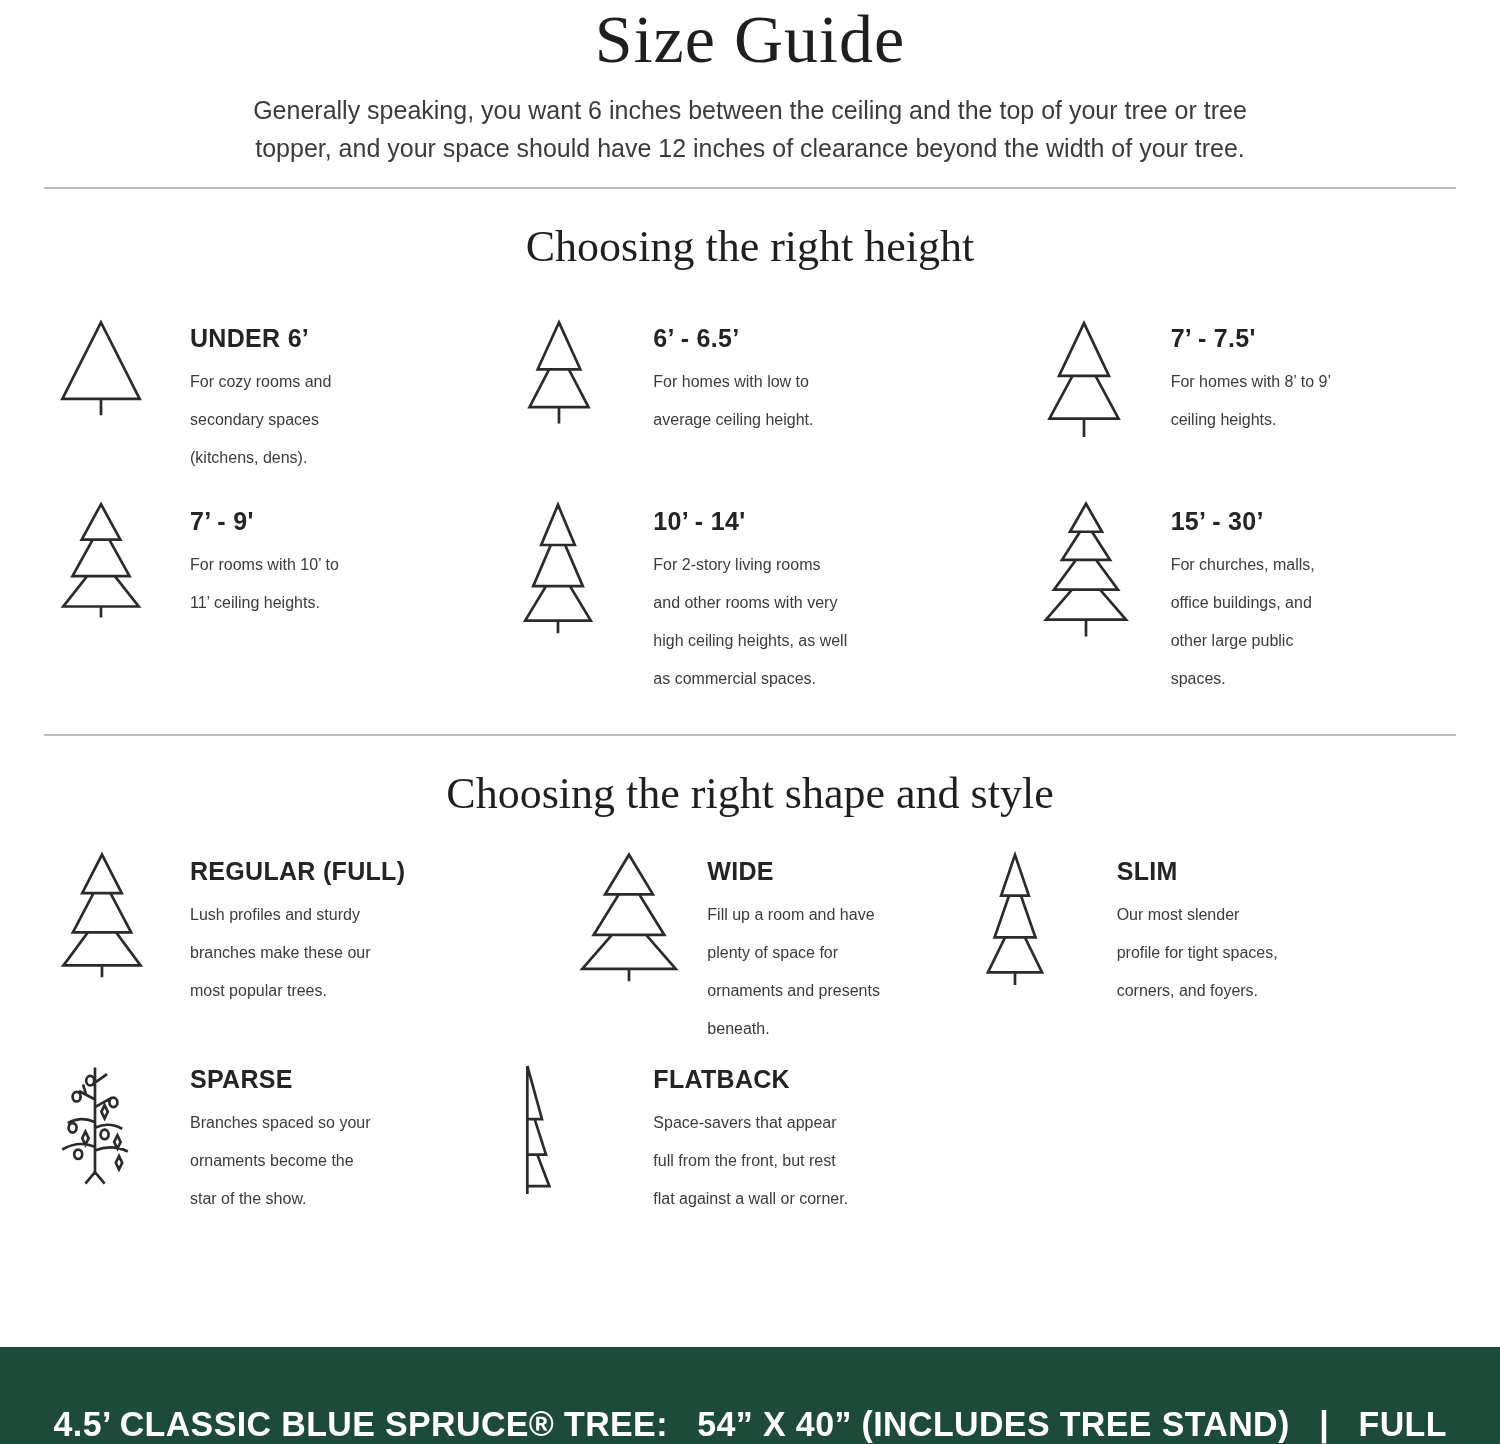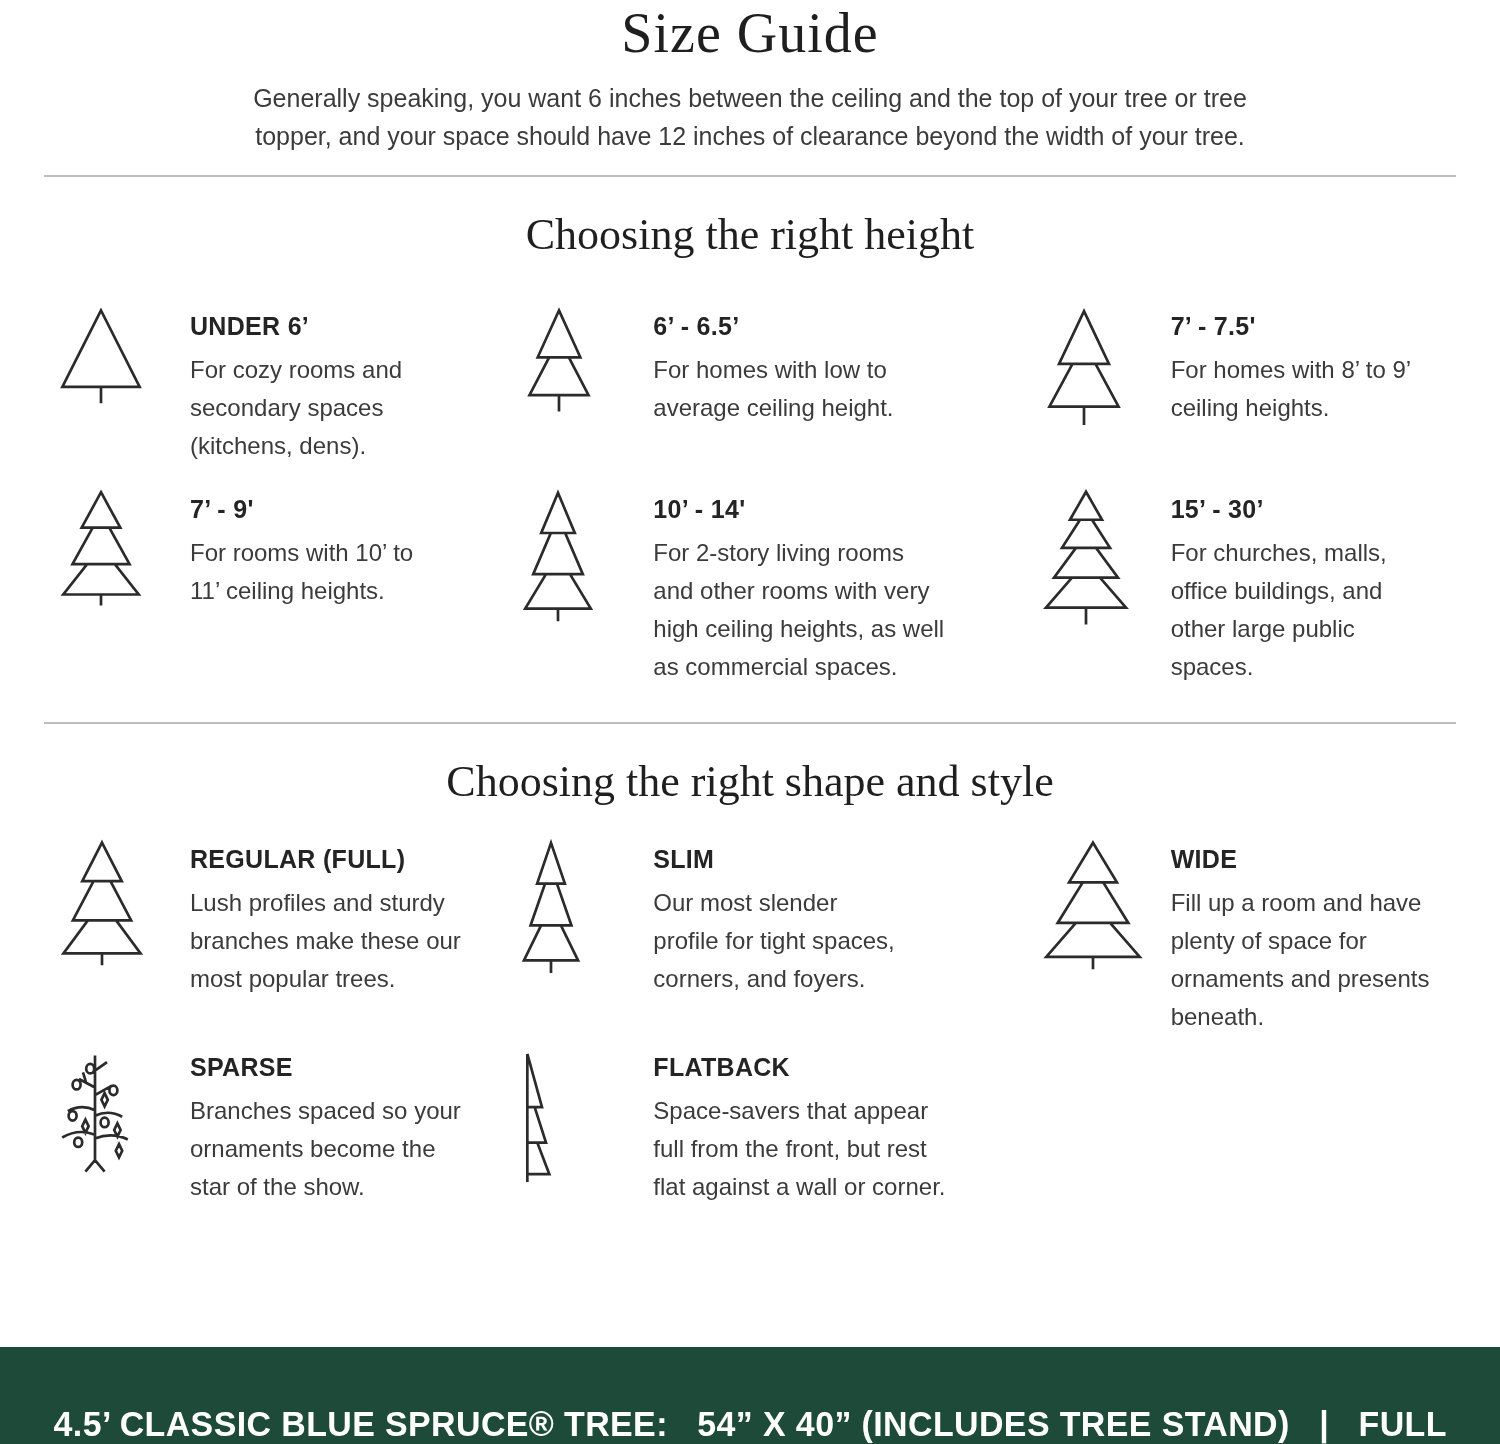--- a/index.html
+++ b/index.html
@@ -9,21 +9,21 @@
     display:flex; flex-direction:column;
     font-family:"Liberation Sans", sans-serif;
     color:#3b3b3b;
     overflow:hidden;
   }
   .content { flex:1 1 auto; }
 
   h1.page-title {
     font-family:"Liberation Serif", serif;
     font-weight:400;
-    font-size:56px; line-height:1.05;
+    font-size:68px; line-height:1.05;
     text-align:center;
     margin:4px 0 0 0;
     color:#1f1f1f;
     letter-spacing:1px;
   }
   .intro {
     max-width:1085px;
     margin:16px auto 12px auto;
     text-align:center;
     font-size:25px; line-height:38px;
@@ -70,21 +70,21 @@
   .cell.col-3 .cell-text { padding-right:6px; }
   .cell-text h3 {
     margin:6px 0 0 0;
     font-size:25px; line-height:30px;
     color:#242424;
     letter-spacing:0.3px;
     font-weight:700;
   }
   .cell-text p {
     margin:10px 0 0 0;
-    font-size:24px; line-height:38px;
+    font-size:16px; line-height:38px;
     color:#3b3b3b;
     white-space:pre-line;
   }
 
   .footer-bar {
     flex:0 0 97px; height:97px;
     background:#1d4a39;
     display:flex; align-items:flex-end; justify-content:center;
   }
   .footer-bar span {
@@ -215,51 +215,51 @@
               </svg>
             </div>
           <div class="cell-text">
             <h3>REGULAR (FULL)</h3>
             <p>Lush profiles and sturdy
 branches make these our
 most popular trees.</p>
           </div>
         </div>
 
-        <div class="cell">
-          <div class="icon-box">
-              <svg width="66" height="138" viewBox="0 0 100 142" preserveAspectRatio="none" aria-hidden="true">
-                <path d="M50 5 L71 47 L59 47 L81 90 L65 90 L91 126 L9 126 L35 90 L19 90 L41 47 L29 47 Z M41 47 L59 47 M35 90 L65 90 M50 126 L50 139" fill="none" stroke="#2b2b2b" stroke-width="2.7" vector-effect="non-scaling-stroke" stroke-linejoin="miter"></path>
-              </svg>
-            </div>
-          <div class="cell-text">
-            <h3>SLIM</h3>
-            <p>Our most slender
-profile for tight spaces,
-corners, and foyers.</p>
-          </div>
-        </div>
-
         <div class="cell col-3">
           <div class="icon-box">
               <svg width="114" height="134" viewBox="0 0 100 142" preserveAspectRatio="none" aria-hidden="true">
                 <path d="M50 5 L71 47 L59 47 L81 90 L65 90 L91 126 L9 126 L35 90 L19 90 L41 47 L29 47 Z M41 47 L59 47 M35 90 L65 90 M50 126 L50 139" fill="none" stroke="#2b2b2b" stroke-width="2.7" vector-effect="non-scaling-stroke" stroke-linejoin="miter"></path>
               </svg>
             </div>
           <div class="cell-text">
             <h3>WIDE</h3>
             <p>Fill up a room and have
 plenty of space for
 ornaments and presents
 beneath.</p>
           </div>
         </div>
 
         <div class="cell">
           <div class="icon-box">
+              <svg width="66" height="138" viewBox="0 0 100 142" preserveAspectRatio="none" aria-hidden="true">
+                <path d="M50 5 L71 47 L59 47 L81 90 L65 90 L91 126 L9 126 L35 90 L19 90 L41 47 L29 47 Z M41 47 L59 47 M35 90 L65 90 M50 126 L50 139" fill="none" stroke="#2b2b2b" stroke-width="2.7" vector-effect="non-scaling-stroke" stroke-linejoin="miter"></path>
+              </svg>
+            </div>
+          <div class="cell-text">
+            <h3>SLIM</h3>
+            <p>Our most slender
+profile for tight spaces,
+corners, and foyers.</p>
+          </div>
+        </div>
+
+        <div class="cell">
+          <div class="icon-box">
               <svg width="80" height="134" viewBox="0 0 100 142" preserveAspectRatio="none" aria-hidden="true">
                 <path d="M50 10 L50 122 M38 133 L50 121 L62 133 M50 26 L65 17 M39 24 a5 5 0 1 0 10 0 a5 5 0 1 0 -10 0 M50 44 L30 35 M39 39 L35 28 M22 41 a5 5 0 1 0 10 0 a5 5 0 1 0 -10 0 M50 52 L71 42 M68 47 a5 5 0 1 0 10 0 a5 5 0 1 0 -10 0 M62 50 L66 57 L62 64 L58 57 Z M50 68 Q33 61 16 69 M17 74 a5 5 0 1 0 10 0 a5 5 0 1 0 -10 0 M38 78 L42 85 L38 92 L34 85 Z M50 74 Q67 67 84 75 M57 81 a5 5 0 1 0 10 0 a5 5 0 1 0 -10 0 M78 82 L82 89 L78 96 L74 89 Z M50 94 Q29 87 9 97 M24 102 a5 5 0 1 0 10 0 a5 5 0 1 0 -10 0 M50 98 Q71 91 91 99 M80 104 L84 111 L80 118 L76 111 Z" fill="none" stroke="#2b2b2b" stroke-width="2.7" vector-effect="non-scaling-stroke" stroke-linejoin="miter"></path>
               </svg>
             </div>
           <div class="cell-text">
             <h3>SPARSE</h3>
             <p>Branches spaced so your
 ornaments become the
 star of the show.</p>
           </div>

